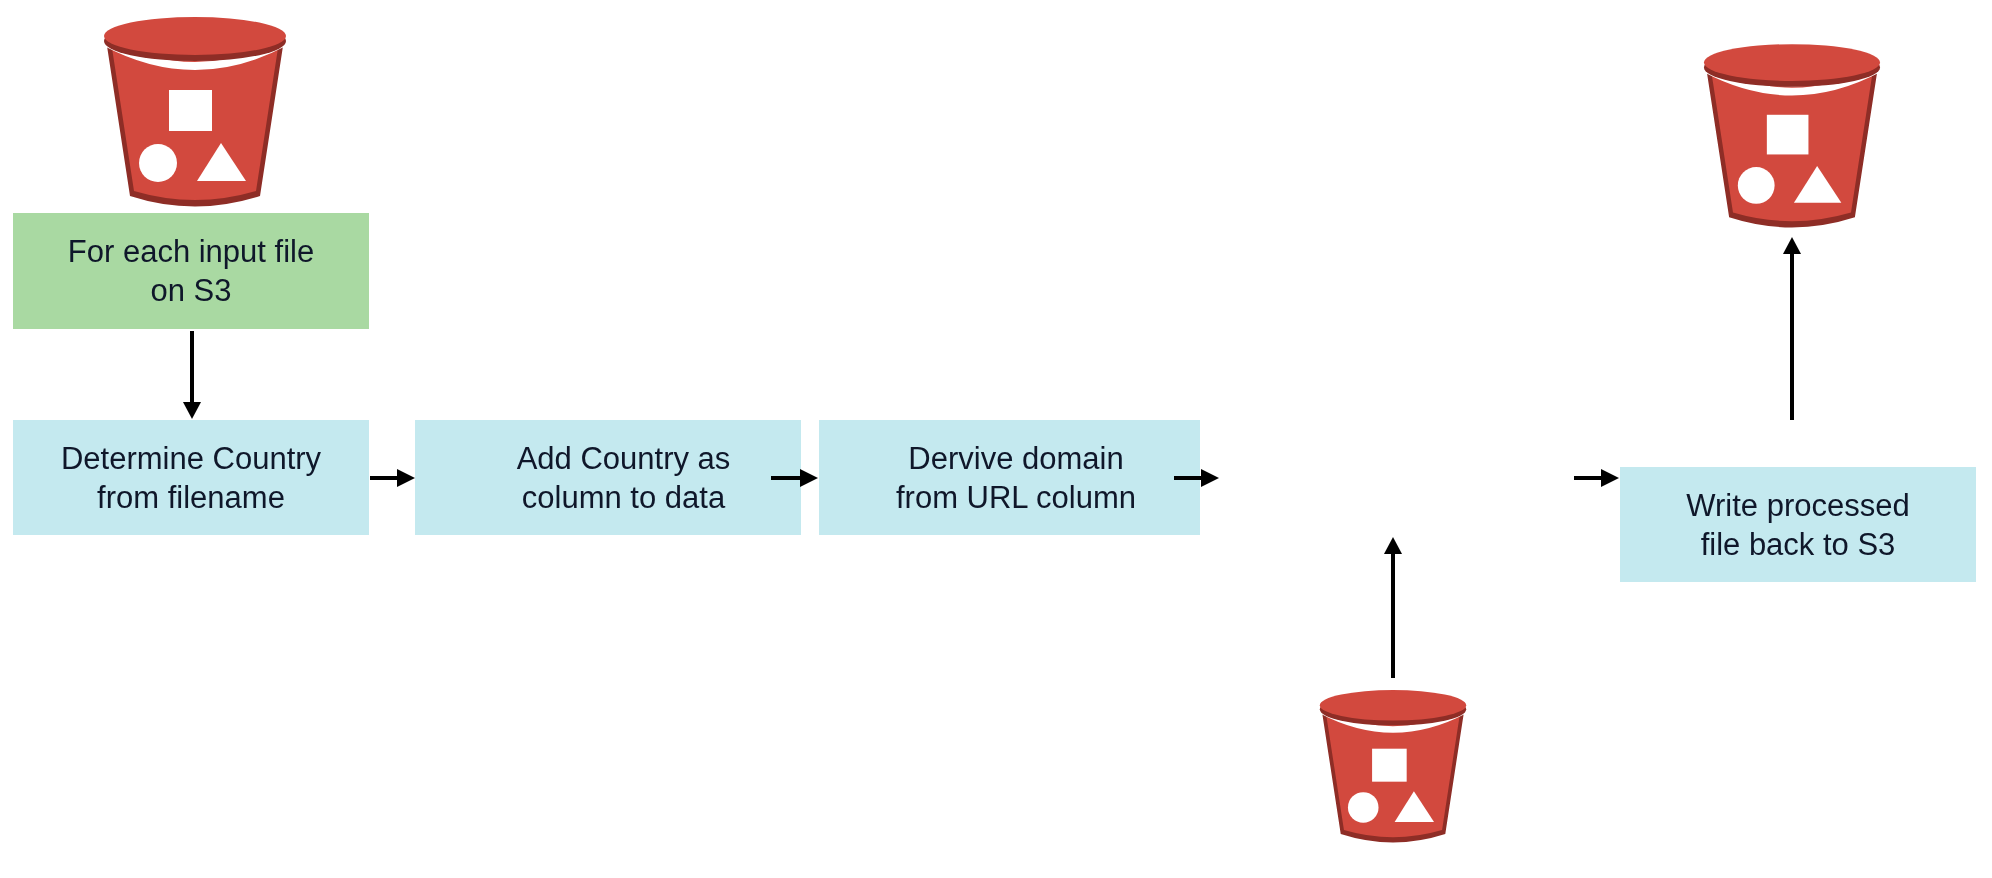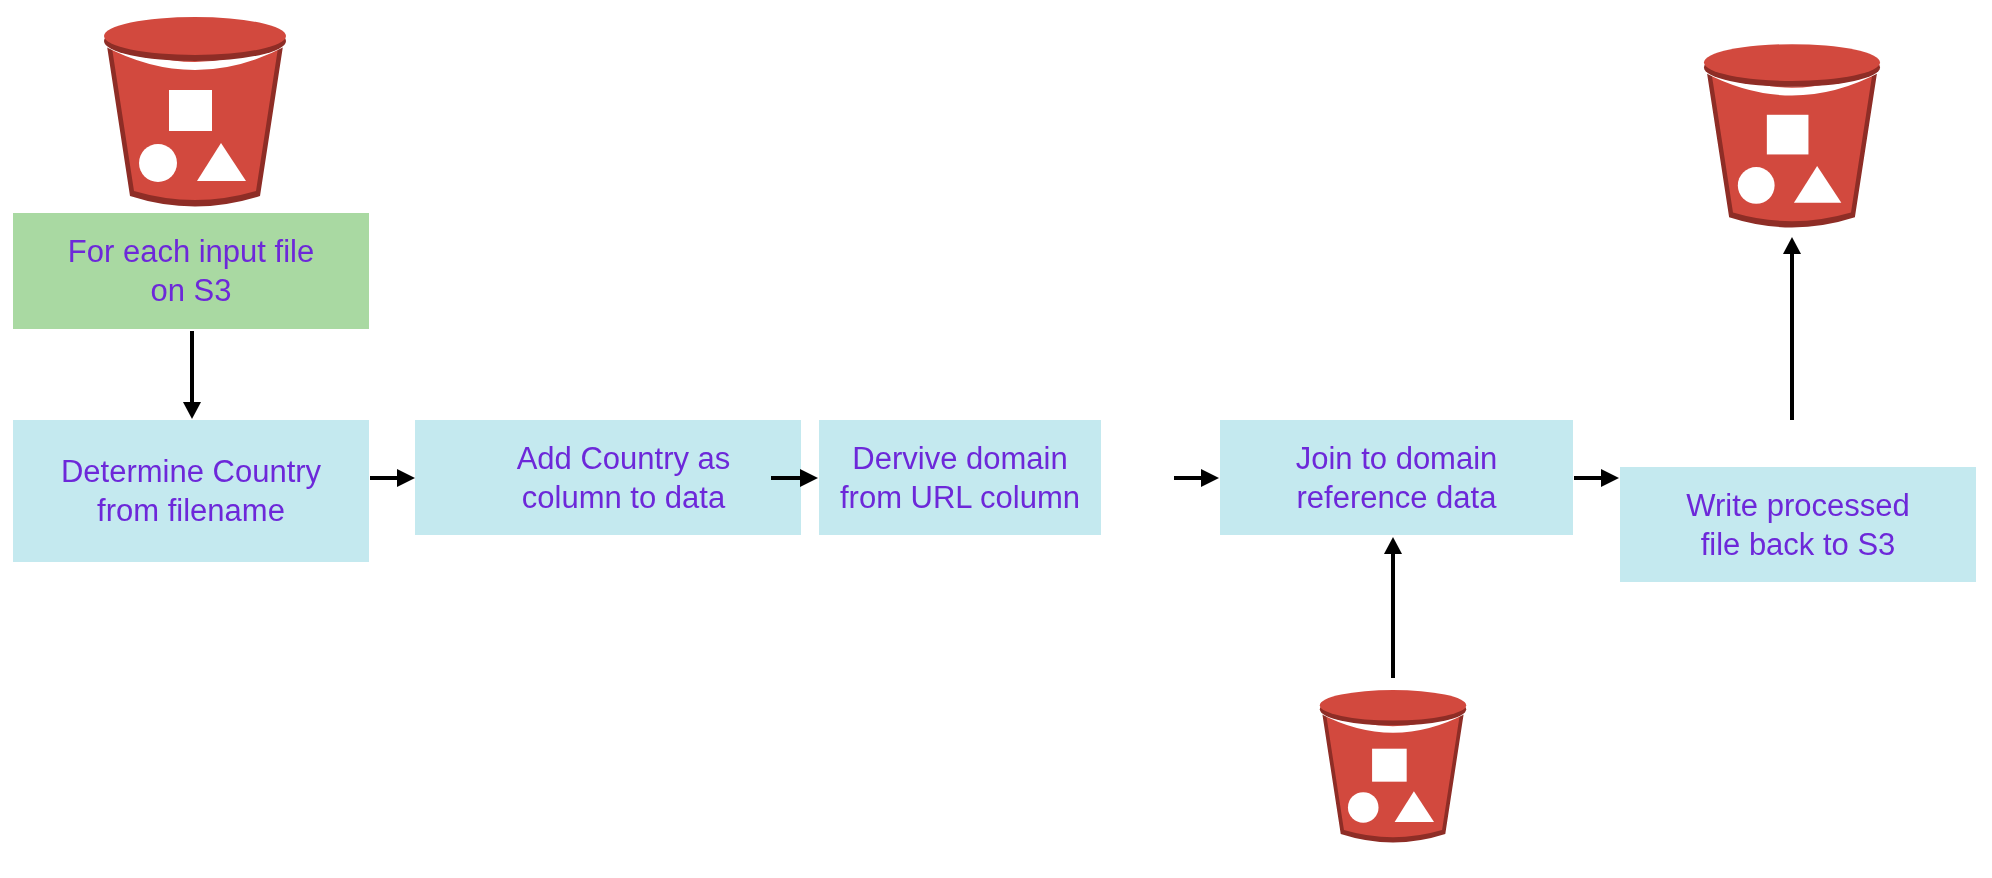--- a/index.html
+++ b/index.html
@@ -17,26 +17,26 @@
   }
   .node {
     position: absolute;
     display: flex;
     align-items: center;
     justify-content: center;
     text-align: center;
     white-space: pre-line;
     font-size: 31px;
     line-height: 39px;
-    color: #6d28d9;
+    color: #0f172a;
   }
   .node-loop   { left: 13px;   top: 213px; width: 356px; height: 116px; }
-  .node-step1  { left: 13px;   top: 420px; width: 356px; height: 142px; }
+  .node-step1  { left: 13px;   top: 420px; width: 356px; height: 115px; }
   .node-step2  { left: 415px;  top: 420px; width: 355px; height: 115px; padding-left: 31px; }
-  .node-step3  { left: 819px;  top: 420px; width: 282px; height: 115px; }
+  .node-step3  { left: 819px;  top: 420px; width: 368px; height: 115px; padding-left: 13px; }
   .node-step4  { left: 1220px; top: 420px; width: 353px; height: 115px; }
   .node-step5  { left: 1620px; top: 420px; width: 356px; height: 115px; }
   .bucket {
     position: absolute;
     display: block;
   }
   .bucket-input     { left: 103px;  top: 16px;  width: 184px; height: 196px; }
   .bucket-output    { left: 1703px; top: 43px;  width: 178px; height: 190px; }
   .bucket-reference { left: 1319px; top: 689px; width: 148px; height: 158px; }
   .arrow-layer {
@@ -86,22 +86,20 @@
 
   <div class="node node-step1" style="background-color: rgb(196, 233, 239);">Determine Country
 from filename</div>
 
   <div class="node node-step2" style="background-color: rgb(196, 233, 239);">Add Country as
 column to data</div>
 
   <div class="node node-step3" style="background-color: rgb(196, 233, 239);">Dervive domain
 from URL column</div>
 
-  <div class="node node-step4" style="background-color: rgb(196, 233, 239);">Join to domain
-reference data</div>
 
   <div class="node node-step5" style="background-color: rgb(196, 233, 239); margin-top: 47px;">Write processed
 file back to S3</div>
 
   <svg class="arrow-layer" viewBox="0 0 1992 878">
     <g class="edge">
       <line x1="192" y1="331" x2="192" y2="404"></line>
       <polygon points="192,419 183,402 201,402"></polygon>
     </g>
     <g class="edge">

